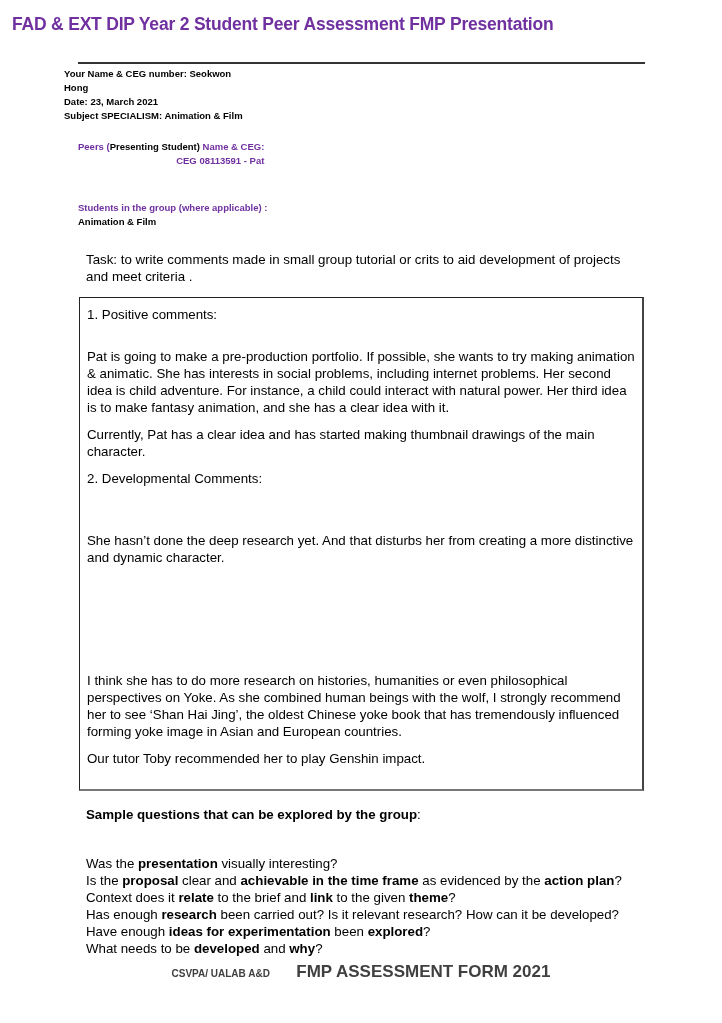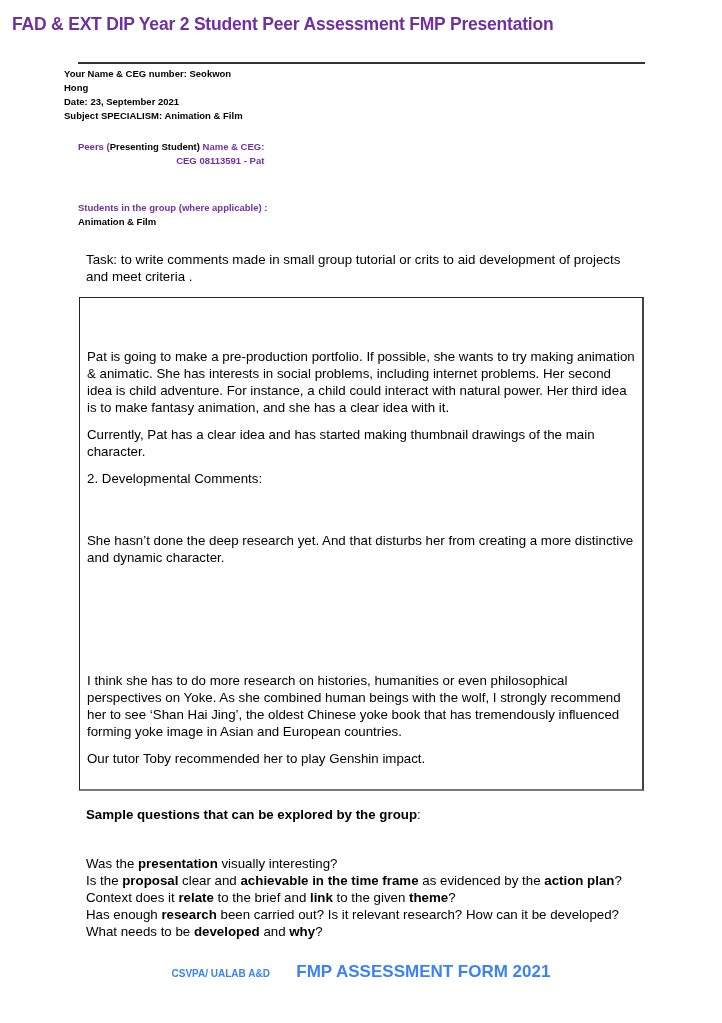--- a/index.html
+++ b/index.html
@@ -36,64 +36,66 @@
   .box p { margin: 0; position: absolute; left: 7px; width: 548px; }
   .samples {
     position: absolute; left: 86px; top: 806px; width: 580px;
     font-family: "Liberation Sans", sans-serif; font-size: 13.3px; line-height: 17px;
   }
   .samples .head { font-weight: bold; display: block; margin-bottom: 32px; }
   .samples .q { display: block; }
   .samples b { font-weight: bold; }
   .footer {
     position: absolute; top: 962px; left: 0; width: 722px; text-align: center;
-    font-family: "Liberation Sans", sans-serif; font-weight: bold; color: #3b82f6;
+    font-family: "Liberation Sans", sans-serif; font-weight: bold; color: #404040;
   }
   .footer .small { font-size: 10px; margin-right: 22px; }
   .footer .big { font-size: 17px; }
 </style>
 </head>
 <body>
 
 <div class="title">FAD &amp; EXT DIP Year 2 Student Peer Assessment FMP Presentation</div>
 <div class="rule"></div>
 
 <div class="meta">
   <span class="line">Your Name &amp; CEG number: Seokwon</span>
   <span class="line">Hong</span>
-  <span class="line">Date: 23, September 2021</span>
+  <span class="line">Date: 23, March 2021</span>
   <span class="line">Subject SPECIALISM: Animation &amp; Film</span>
 </div>
 
 <div class="peers">
   <span><span class="purple">Peers (</span><span>Presenting Student)</span><span class="purple"> Name &amp; CEG:</span></span>
   <span class="ceg purple">CEG 08113591 - Pat</span>
 </div>
 
 <div class="group">
   <span class="line purple">Students in the group (where applicable) :</span>
   <span class="line">Animation &amp; Film</span>
 </div>
 
 <div class="task">Task: to write comments made in small group tutorial or crits to aid development of projects and meet criteria .</div>
 
 <div class="box">
+  <p style="top:8px">1. Positive comments:</p>
   <p style="top:50px">Pat is going to make a pre-production portfolio. If possible, she wants to try making animation &amp; animatic. She has interests in social problems, including internet problems. Her second idea is child adventure. For instance, a child could interact with natural power. Her third idea is to make fantasy animation, and she has a clear idea with it.</p>
   <p style="top:128px">Currently, Pat has a clear idea and has started making thumbnail drawings of the main character.</p>
   <p style="top:172px">2. Developmental Comments:</p>
   <p style="top:234px">She hasn’t done the deep research yet. And that disturbs her from creating a more distinctive and dynamic character.</p>
   <p style="top:374px">I think she has to do more research on histories, humanities or even philosophical perspectives on Yoke. As she combined human beings with the wolf, I strongly recommend her to see ‘Shan Hai Jing’, the oldest Chinese yoke book that has tremendously influenced forming yoke image in Asian and European countries.</p>
   <p style="top:452px">Our tutor Toby recommended her to play Genshin impact.</p>
 </div>
 
 <div class="samples">
   <span class="head"><span>Sample questions that can be explored by the group</span><span style="font-weight:normal">:</span></span>
   <span class="q"><span>Was the </span><b>presentation</b><span> visually interesting?</span></span>
   <span class="q"><span>Is the </span><b>proposal</b><span> clear and </span><b>achievable in the time frame</b><span> as evidenced by the </span><b>action plan</b><span>?</span></span>
   <span class="q"><span>Context does it </span><b>relate</b><span> to the brief and </span><b>link</b><span> to the given </span><b>theme</b><span>?</span></span>
   <span class="q"><span>Has enough </span><b>research</b><span> been carried out? Is it relevant research? How can it be developed?</span></span>
+  <span class="q"><span>Have enough </span><b>ideas for experimentation</b><span> been </span><b>explored</b><span>?</span></span>
   <span class="q"><span>What needs to be </span><b>developed</b><span> and </span><b>why</b><span>?</span></span>
 </div>
 
 <div class="footer">
   <span class="small">CSVPA/ UALAB A&amp;D</span>
   <span class="big">FMP ASSESSMENT FORM 2021</span>
 </div>
 
 </body></html>

